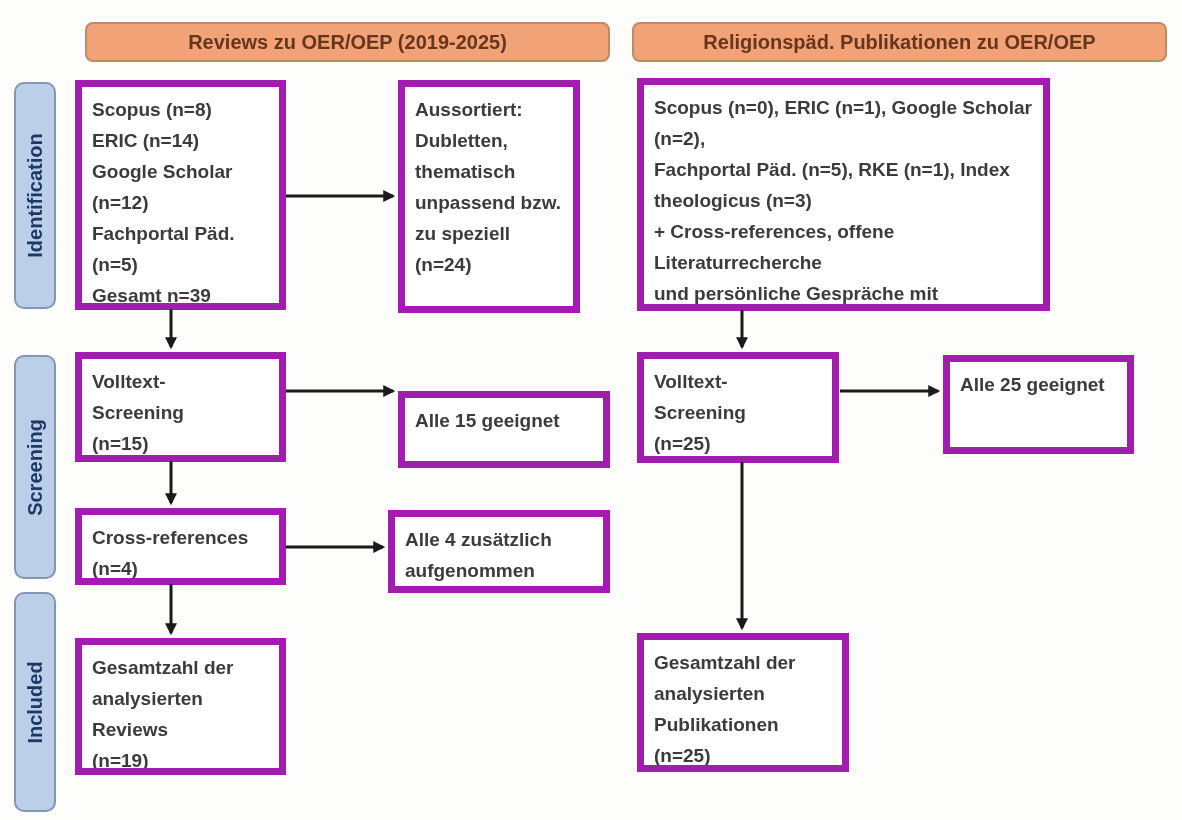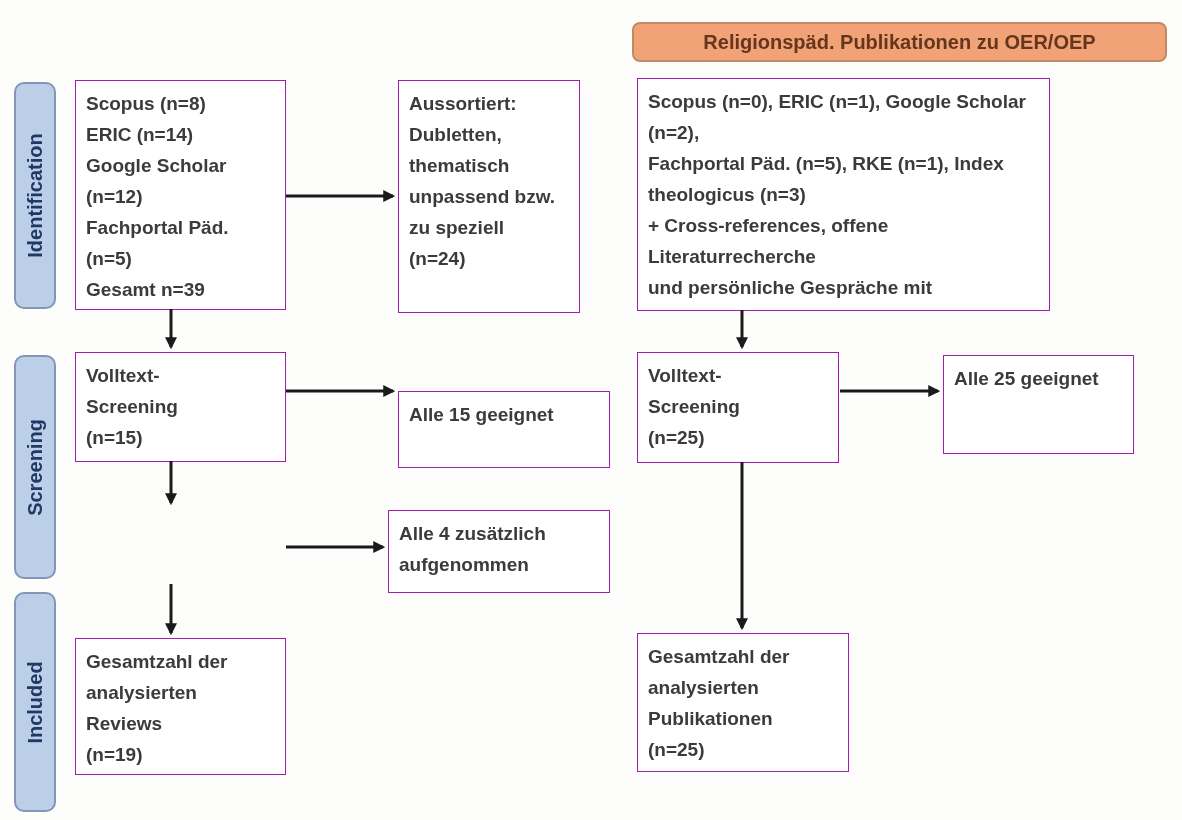--- a/index.html
+++ b/index.html
@@ -19,32 +19,33 @@
     position:absolute; box-sizing:border-box;
     background:#bccfe9; border:2px solid #8396b5; border-radius:10px;
     display:flex; align-items:center; justify-content:center;
   }
   .stage span {
     transform:rotate(-90deg); white-space:nowrap;
     color:#1f3864; font-size:20px; font-weight:700;
   }
   .box {
     position:absolute; box-sizing:border-box;
-    background:#ffffff; border:1px solid #a21caf;
+    background:#ffffff; border:7px solid #a21caf;
     color:#3b3b3b; font-size:19px; font-weight:700;
     line-height:31px; padding:7px 10px;
     white-space:pre-line; overflow:hidden;
   }
   #arrows { position:absolute; left:0; top:0; width:1182px; height:820px; }
 </style>
 </head>
 <body>
 
 <div id="canvas">
 
+  <div class="hdr" style="left:85px; top:22px; width:525px; height:40px;">Reviews zu OER/OEP (2019-2025)</div>
   <div class="hdr" style="left:632px; top:22px; width:535px; height:40px;">Religionspäd. Publikationen zu OER/OEP</div>
 
   <div class="stage" style="left:14px; top:82px; width:42px; height:227px;">
     <span>Identification</span>
   </div>
   <div class="stage" style="left:14px; top:355px; width:42px; height:224px;">
     <span>Screening</span>
   </div>
   <div class="stage" style="left:14px; top:592px; width:42px; height:220px;">
     <span>Included</span>
@@ -60,20 +61,22 @@
   <div class="box" style="left:398px; top:80px; width:182px; height:233px;">Aussortiert:
 Dubletten,
 thematisch
 unpassend bzw.
 zu speziell
 (n=24)</div>
   <div class="box" style="left:75px; top:352px; width:211px; height:110px;">Volltext-
 Screening
 (n=15)</div>
   <div class="box" style="left:398px; top:355px; width:212px; height:77px;margin-top:36px;">Alle 15 geeignet</div>
+  <div class="box" style="left:75px; top:508px; width:211px; height:77px;">Cross-references
+(n=4)</div>
   <div class="box" style="left:388px; top:510px; width:222px; height:83px;">Alle 4 zusätzlich
 aufgenommen</div>
   <div class="box" style="left:75px; top:638px; width:211px; height:137px;">Gesamtzahl der
 analysierten
 Reviews
 (n=19)</div>
 
   <div class="box" style="left:637px; top:78px; width:413px; height:233px;">Scopus (n=0), ERIC (n=1), Google Scholar (n=2),
 Fachportal Päd. (n=5), RKE (n=1), Index
 theologicus (n=3)

